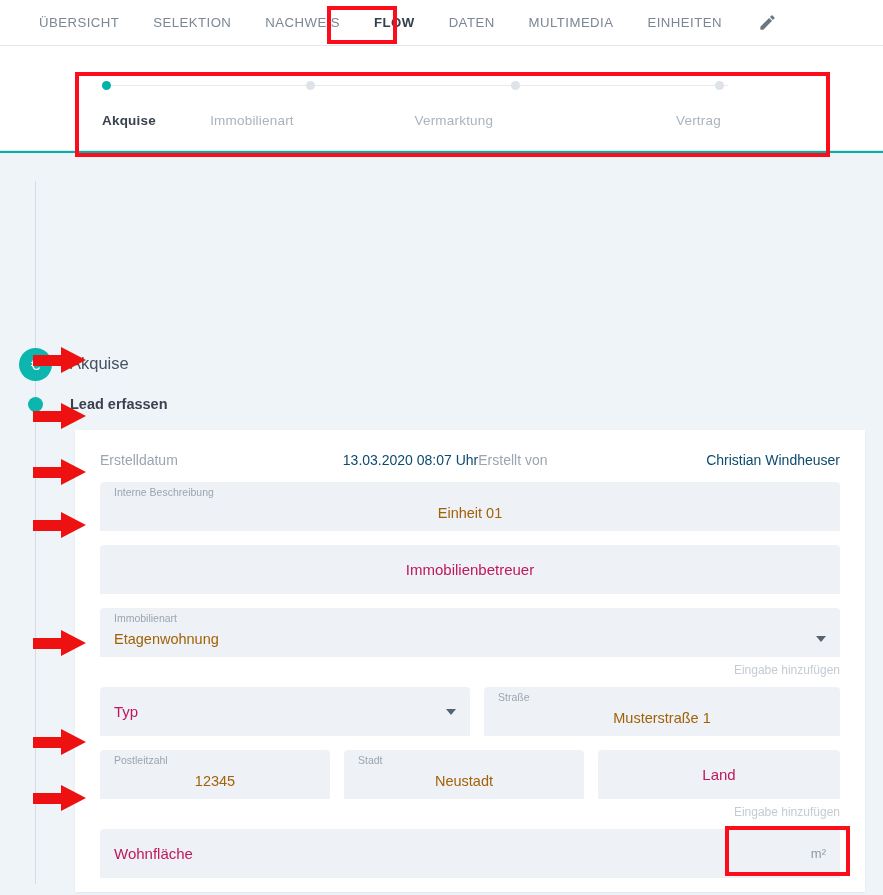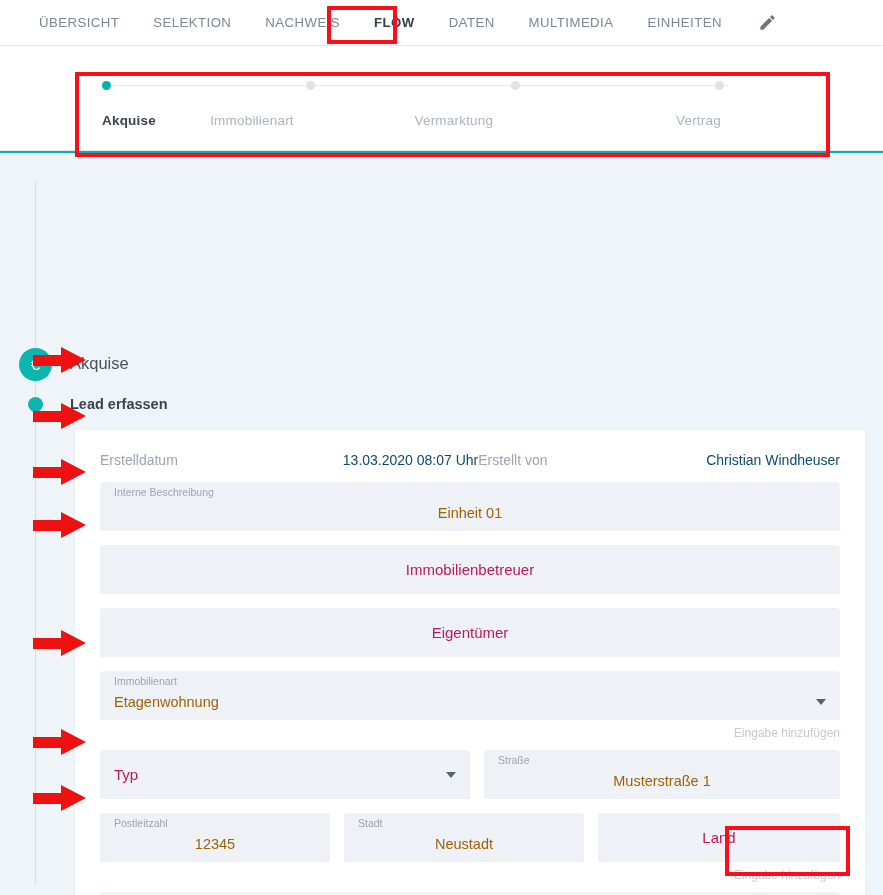--- a/index.html
+++ b/index.html
@@ -329,23 +329,20 @@
 
     <div class="field filled">
       <span class="flabel">Interne Beschreibung</span>
       <span class="fval">Einheit 01</span>
     </div>
 
     <div class="field">
       <span class="fph">Immobilienbetreuer</span>
     </div>
 
-    <div class="field">
-      <span class="fph">Eigentümer</span>
-    </div>
 
     <div class="field filled">
       <span class="flabel">Immobilienart</span>
       <span class="fval">Etagenwohnung</span>
       <span class="caret"></span>
     </div>
     <div class="hint">Eingabe hinzufügen</div>
 
     <div class="row">
       <div class="field col-typ">

